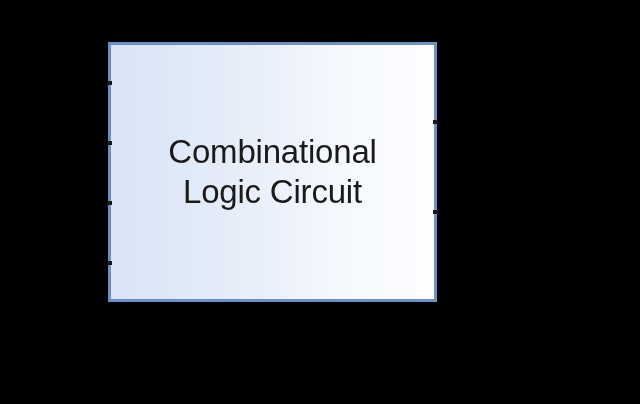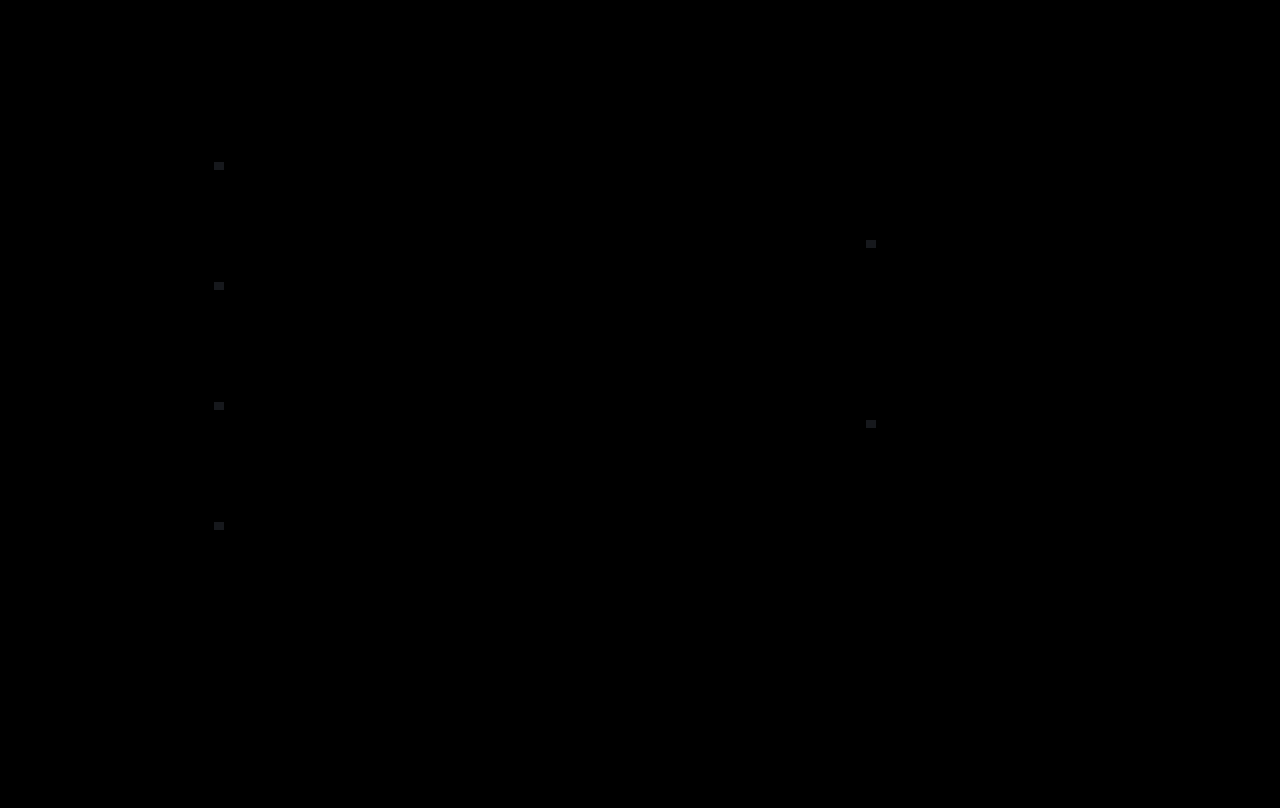--- a/index.html
+++ b/index.html
@@ -56,20 +56,24 @@
     background: #16181c;
   }
   .port-tick.input  { left: -1px; }
   .port-tick.output { right: -1px; }
 </style>
 </head>
 <body>
 
 <div id="canvas">
 
+  <div id="logic-block">
+    <div id="block-label">Combinational
+Logic Circuit</div>
+  </div>
 
   <div class="port-tick input" style="left: 107px; top: 81px; background: rgb(22, 24, 28);"></div>
   <div class="port-tick input" style="left: 107px; top: 141px; background: rgb(22, 24, 28);"></div>
   <div class="port-tick input" style="left: 107px; top: 201px; background: rgb(22, 24, 28);"></div>
   <div class="port-tick input" style="left: 107px; top: 261px; background: rgb(22, 24, 28);"></div>
 
   <div class="port-tick output" style="left: 433px; top: 120px; background: rgb(22, 24, 28);"></div>
   <div class="port-tick output" style="left: 433px; top: 210px; background: rgb(22, 24, 28);"></div>
 
 </div>

